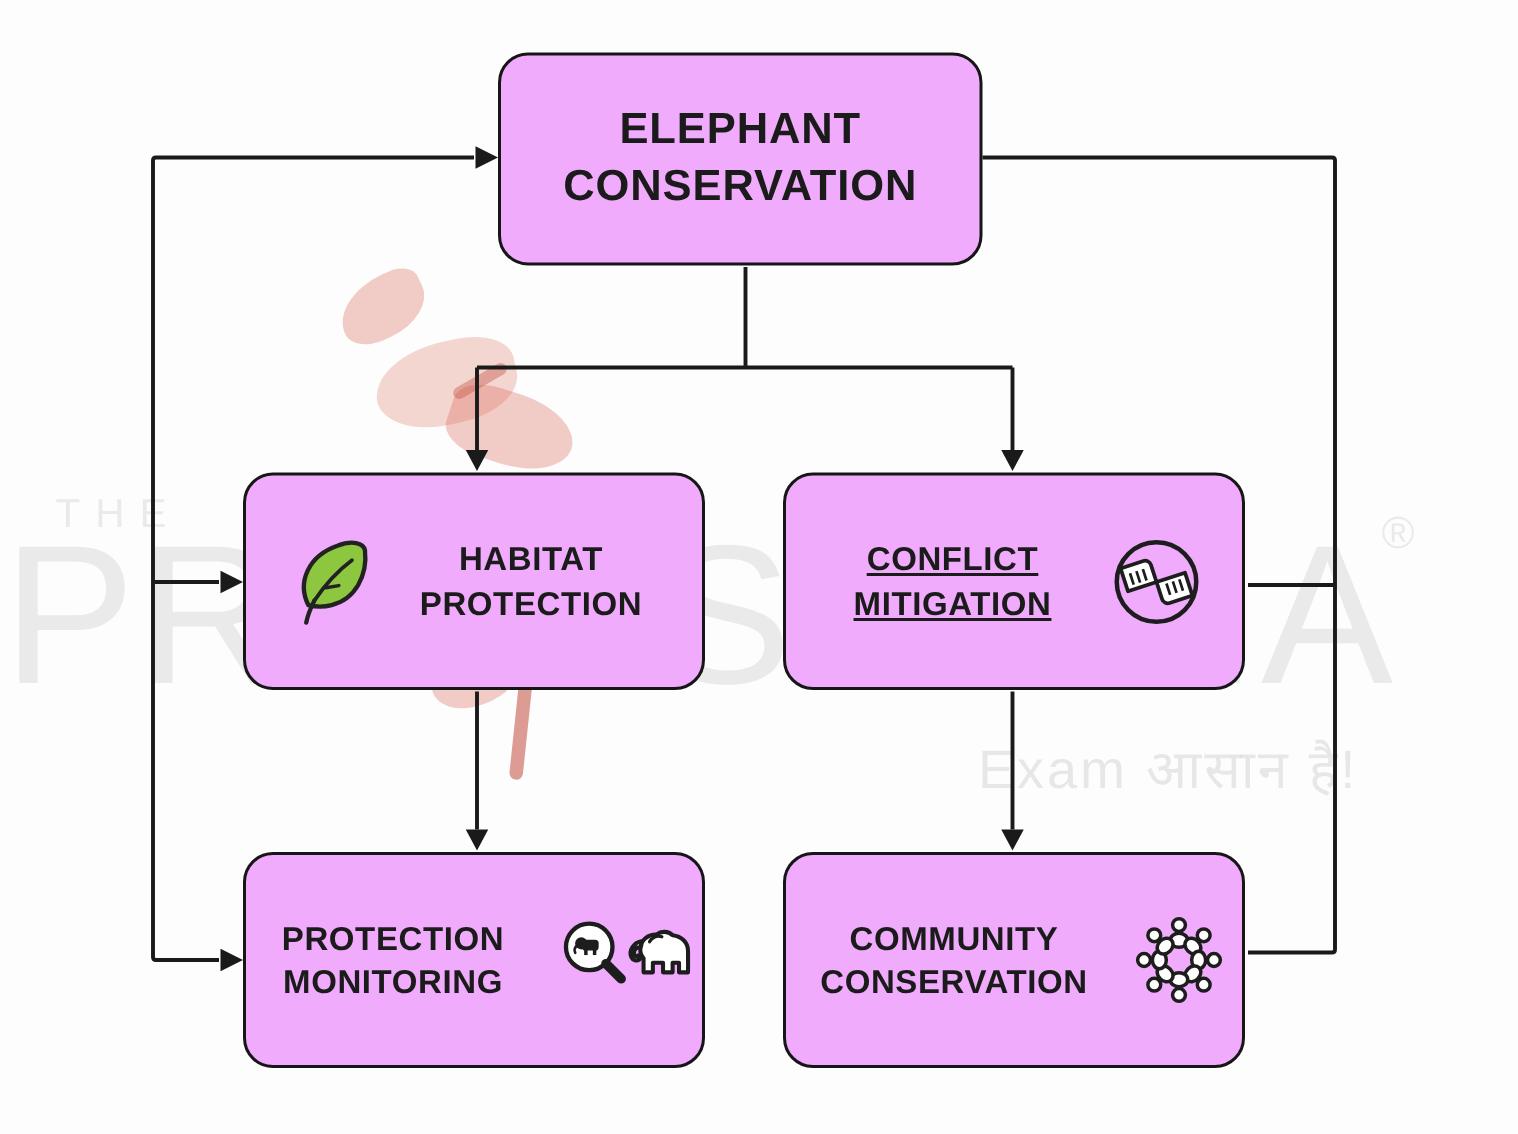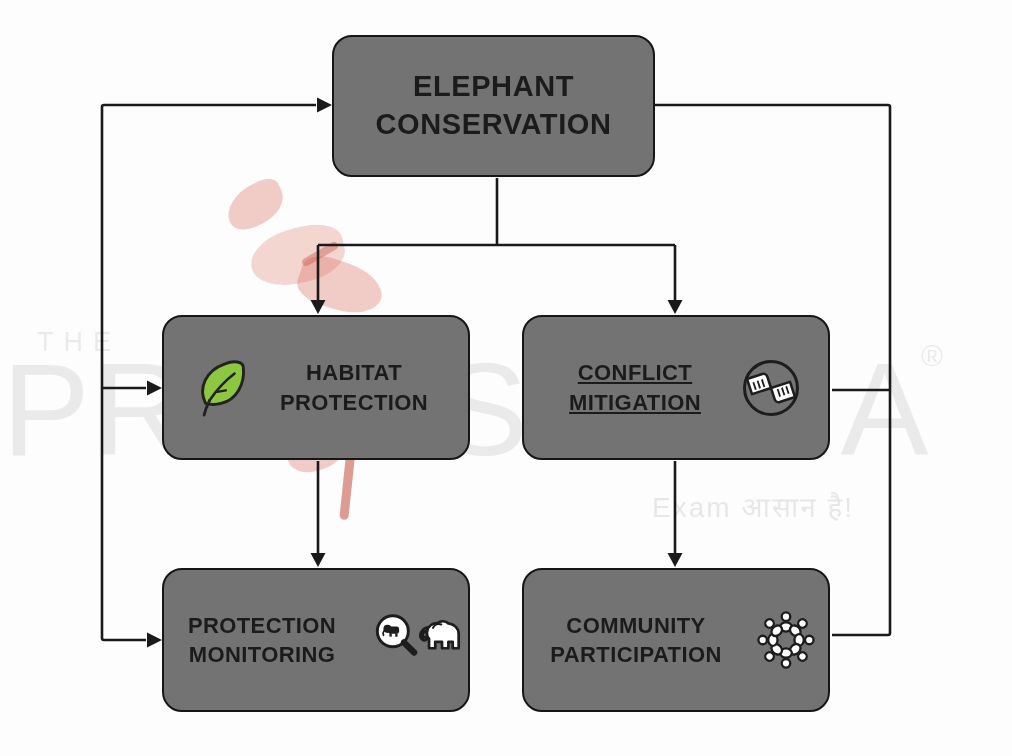--- a/index.html
+++ b/index.html
@@ -5,27 +5,27 @@
   html,body{margin:0;padding:0;background:#fdfdfd;}
   #stage{
     position:relative;width:1012px;height:756px;overflow:hidden;
     background:#fdfdfd;font-family:"Liberation Sans","DejaVu Sans",sans-serif;
   }
   
   .wm{position:absolute;color:rgba(40,40,40,0.085);white-space:nowrap;z-index:1;user-select:none;}
   .wm-the{left:37px;top:327px;font-size:27px;letter-spacing:10px;font-weight:400;}
   .wm-main{left:2px;top:344px;font-size:132px;letter-spacing:2px;font-weight:400;line-height:1;}
   .wm-reg{left:921px;top:339px;font-size:30px;font-weight:400;}
-  .wm-tag{left:652px;top:487px;font-size:28px;letter-spacing:2px;color:rgba(40,40,40,0.10);}
+  .wm-tag{left:652px;top:487px;font-size:36px;letter-spacing:2px;color:rgba(40,40,40,0.10);}
   .blob{position:absolute;z-index:0;}
   
   #connectors{position:absolute;left:0;top:0;z-index:2;}
   
   .node{
-    position:absolute;background:#737373;border:2.6px solid #161616;border-radius:20px;
+    position:absolute;background:#f0abfc;border:2.6px solid #161616;border-radius:20px;
     display:flex;align-items:center;justify-content:center;gap:18px;z-index:3;box-sizing:border-box;
   }
   .node-label{
     font-weight:bold;color:#1b1b1b;text-align:center;
     font-size:22px;line-height:1.34;letter-spacing:0.4px;
   }
   .title-label{font-size:29px;line-height:1.3;letter-spacing:0.6px;width:270px;}
   #box-title{left:332px;top:35px;width:323px;height:142px;}
   #box-habitat{left:162px;top:315px;width:308px;height:145px;}
   #box-conflict{left:522px;top:315px;width:308px;height:145px;}
@@ -122,21 +122,21 @@
         <rect x="17.5" y="25" width="2.4" height="3.6" fill="#1d1d1d"></rect>
         <rect x="23.5" y="25" width="2.4" height="3.6" fill="#1d1d1d"></rect>
       </g>
       <path d="M32.5 34.5 L43 45" stroke="#1d1d1d" stroke-width="6.5" stroke-linecap="round"></path>
       <path fill="#ffffff" stroke="#1d1d1d" stroke-width="2.8" stroke-linejoin="round" d="M57.5 19 c-6 1 -9.5 6.5 -7.5 11 c1 2.3 3.8 3 5.6 1.6 l-1 -2.7 c-1.5 0.9 -2.7 0.2 -2.8 -1.5 c-0.2 -2.4 1.8 -4.3 4.4 -4.5 c1 -5 5.5 -8.6 11 -8.4 c3.4 -2.7 8.2 -2.4 11.2 0.4 c6.2 0.6 10.6 5.2 10.6 10.8 l0 14.8 l-6.2 0 l0 -6.6 l-4.4 0 l0 6.6 l-6.6 0 l0 -6.6 l-7 0 l0 6.6 l-6.4 0 l0 -9.8 c-1.6 -1.6 -2.4 -4 -2.2 -6.4 z"></path>
       <path d="M62.5 19.5 a7 7 0 0 1 8.5 -3.5" fill="none" stroke="#1d1d1d" stroke-width="2.2" stroke-linecap="round"></path>
     </svg>
   </div>
 
   <div class="node" id="box-community">
-    <div class="node-label w205">COMMUNITY PARTICIPATION</div>
+    <div class="node-label w205">COMMUNITY CONSERVATION</div>
     <svg class="icon" width="66" height="66" viewBox="0 0 68 68">
       <g stroke="#1d1d1d" stroke-width="2.4" fill="#ffffff">
         <g transform="rotate(0 34 34)">
             <circle cx="34" cy="10" r="4.4"></circle>
             <ellipse cx="34" cy="20.5" rx="6" ry="4.8"></ellipse>
           </g>
         <g transform="rotate(45 34 34)">
             <circle cx="34" cy="10" r="4.4"></circle>
             <ellipse cx="34" cy="20.5" rx="6" ry="4.8"></ellipse>
           </g>

